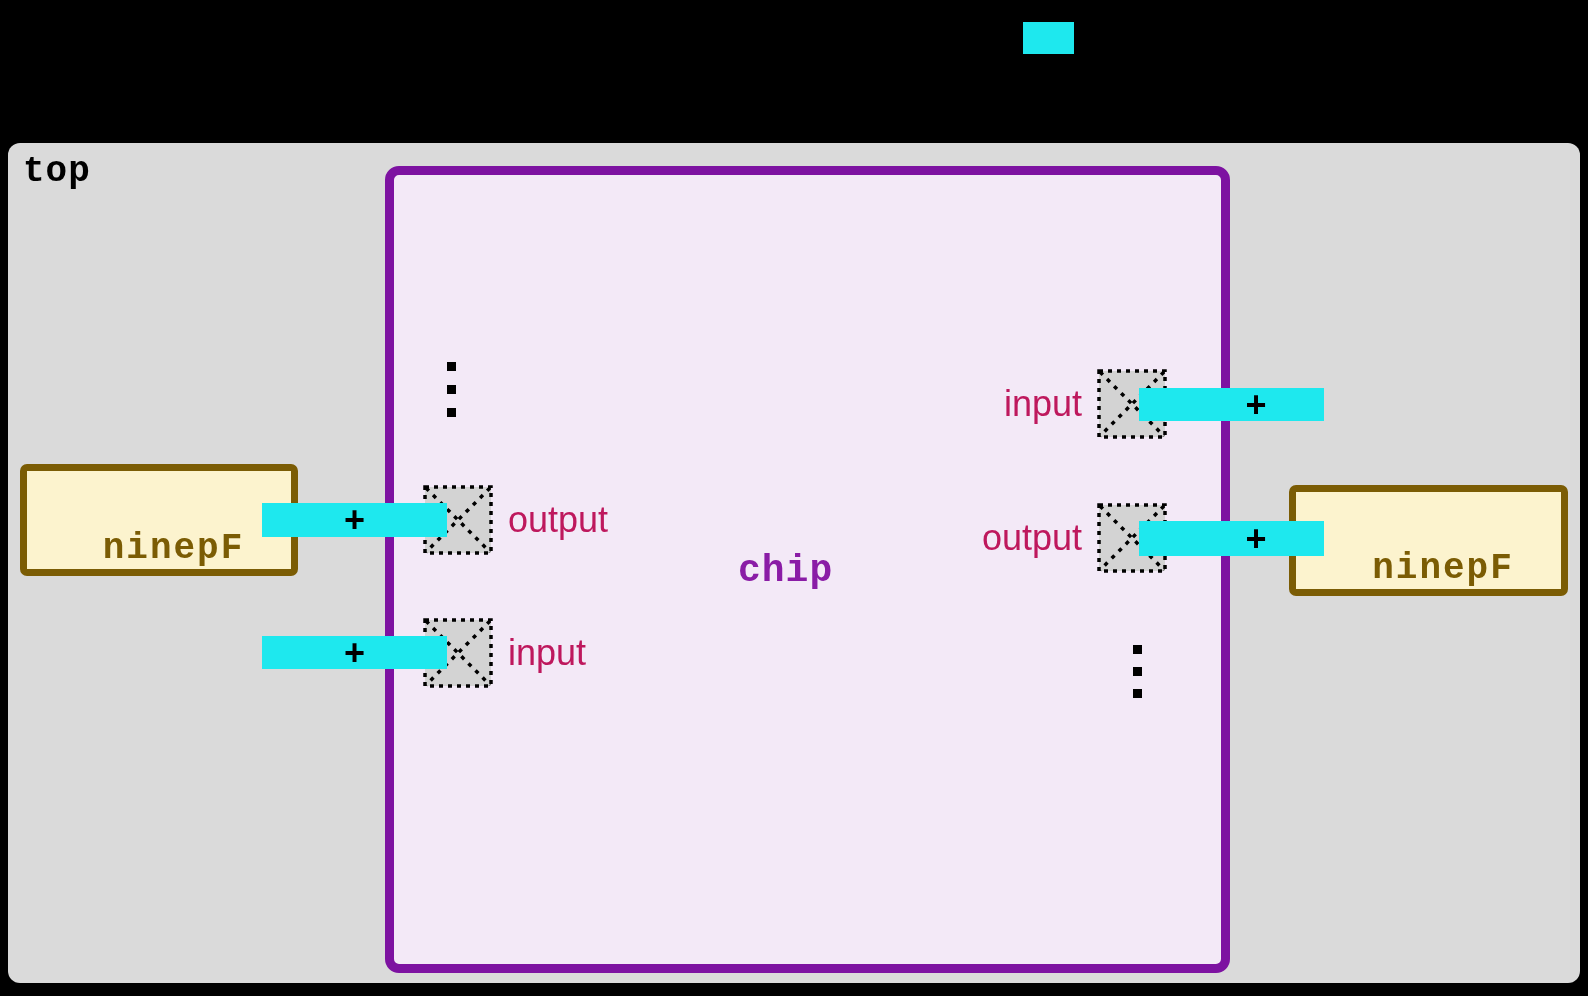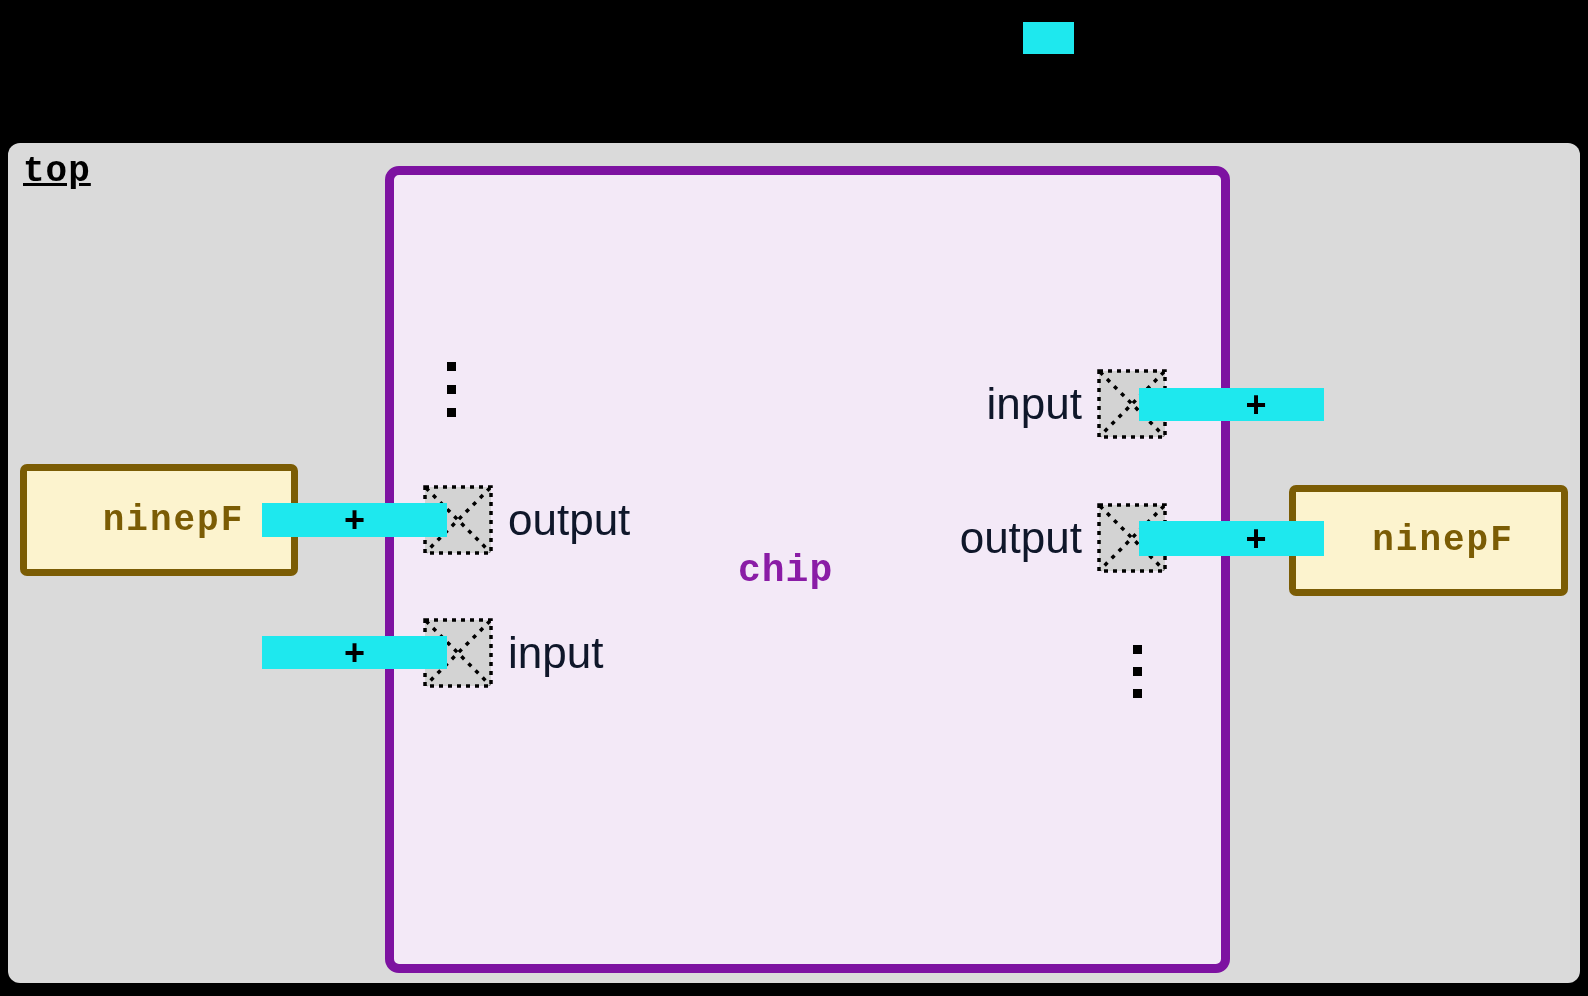--- a/index.html
+++ b/index.html
@@ -17,21 +17,21 @@
   }
   
   .cell{
     position:absolute;left:8px;top:143px;width:1572px;height:840px;
     background:var(--cell-fill,#dadada);
     border-radius:12px;
   }
   .mono{font-family:"Liberation Mono",monospace;font-weight:bold;}
   .cell-label{
     position:absolute;left:15px;top:8px;
-    font-size:36px;color:#000;letter-spacing:1px;text-decoration:underline;
+    font-size:36px;color:#000;letter-spacing:1px;
   }
   
   .chip{
     position:absolute;left:377px;top:23px;width:845px;height:807px;
     box-sizing:border-box;
     background:var(--chip-fill,#f3e9f7);
     border:9px solid var(--chip-border,#7d12a1);
     border-radius:14px;
   }
   .chip-label{
@@ -43,35 +43,35 @@
   .pin svg{display:block;}
   .pin rect{fill:var(--pin-fill,#d3d3d3);stroke:#000;stroke-width:3.5;stroke-dasharray:4 5;}
   .pin line{stroke:#000;stroke-width:3.5;stroke-dasharray:4 6;}
   .pin-lout{left:29px;top:310px;}
   .pin-lin {left:29px;top:443px;}
   .pin-rin {left:703px;top:194px;}
   .pin-rout{left:703px;top:328px;}
   
   .port-label{
     position:absolute;height:70px;line-height:70px;
-    font-size:44px;color:#0f172a;white-space:nowrap;
+    font-size:36px;color:#be185d;white-space:nowrap;
   }
   .pl-lout{left:114px;top:310px;}
   .pl-lin {left:114px;top:443px;}
   .pl-rin {right:139px;top:194px;text-align:right;}
   .pl-rout{right:139px;top:328px;text-align:right;}
   
   .vdots{position:absolute;display:flex;flex-direction:column;gap:14px;}
   .vdots span{width:9px;height:9px;background:#000;}
   .vdots-left {left:53px;top:187px;}
   .vdots-right{left:739px;top:470px;gap:13px;}
   
   .instance{
     position:absolute;box-sizing:border-box;
-    display:flex;align-items:center;justify-content:center;
+    display:flex;align-items:flex-end;justify-content:center;
     background:var(--instance-fill,#fcf3ce);
     border:7px solid var(--instance-border,#7b5c04);
     border-radius:7px;
     padding-left:29px;
   }
   .instance span{
     font-size:36px;color:var(--instance-border,#7b5c04);letter-spacing:2px;
   }
   .instance-left {left:12px;top:321px;width:278px;height:112px;}
   .instance-right{left:1281px;top:342px;width:279px;height:111px;}

